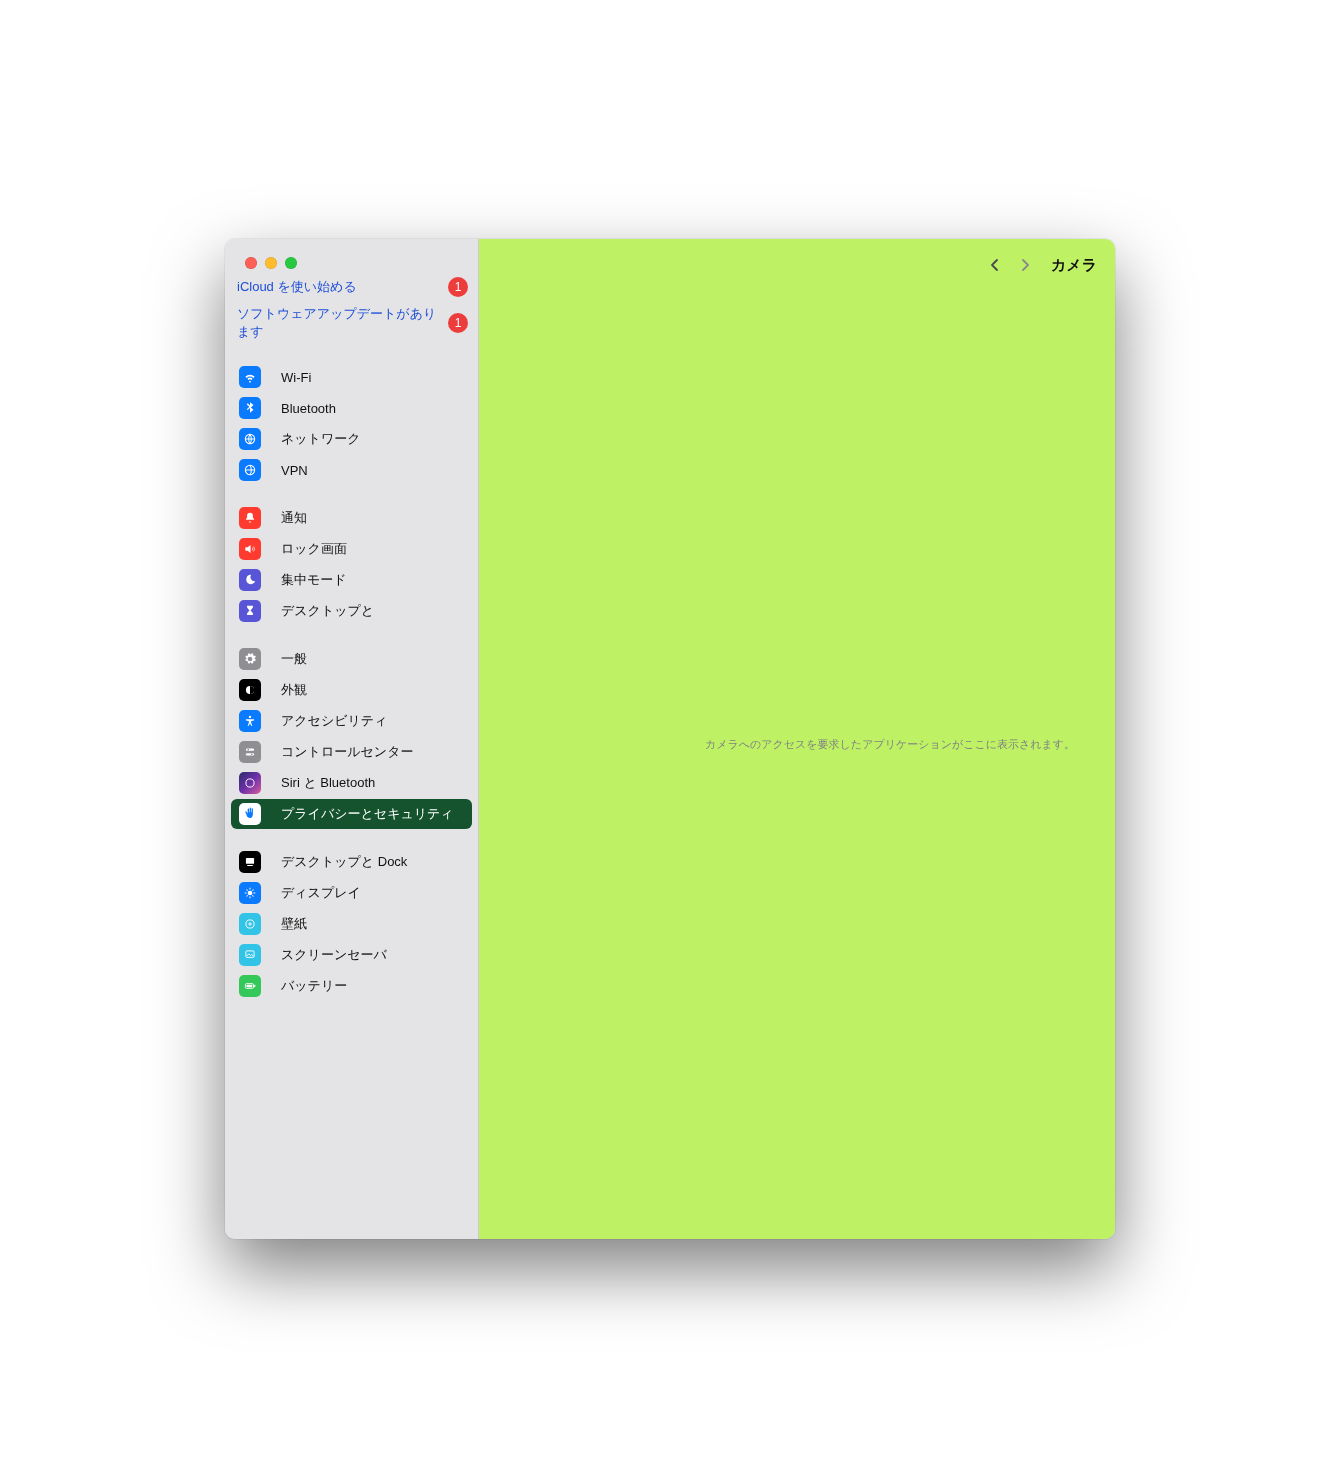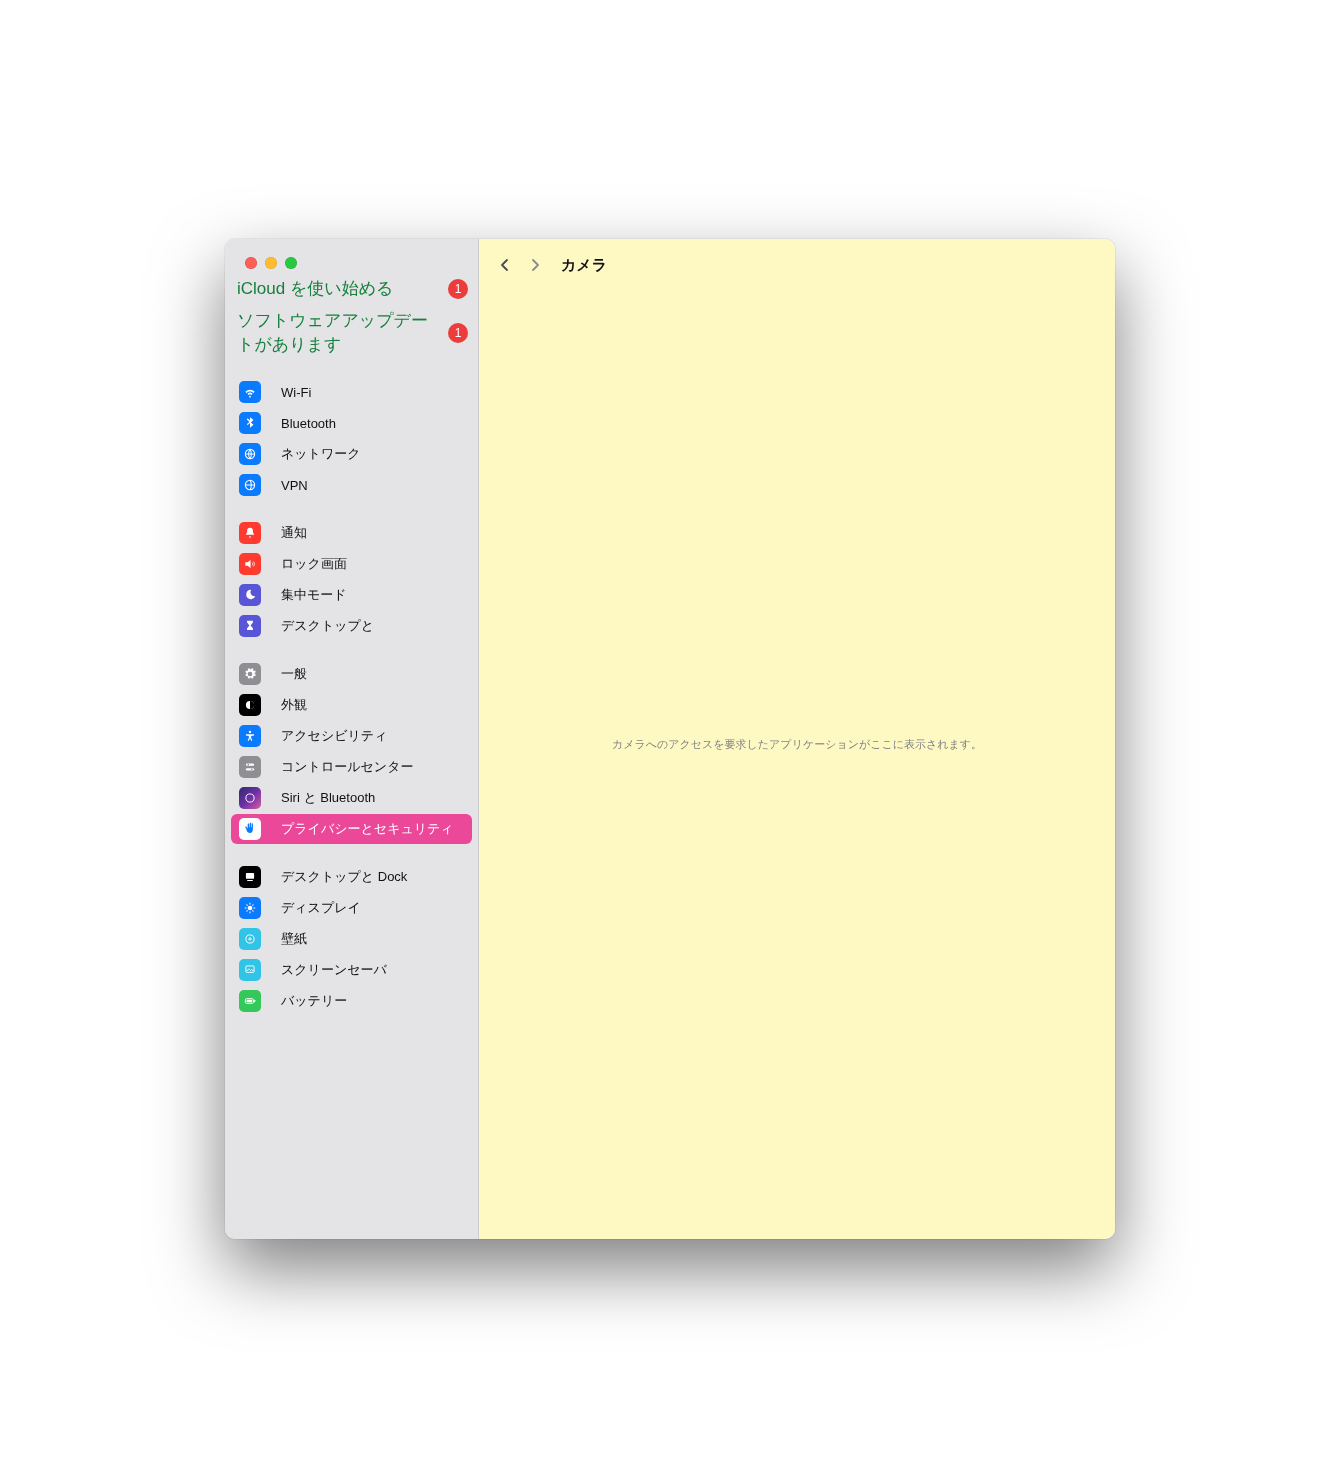--- a/index.html
+++ b/index.html
@@ -71,22 +71,22 @@
 
 .notice-item {
   display: flex;
   align-items: center;
   justify-content: space-between;
   padding: 4px 4px 4px 6px;
   border-radius: 6px;
   cursor: default;
 }
 .notice-text {
-  font-size: 17px;
-  color: #15803d;
+  font-size: 13px;
+  color: #1d4ed8;
   line-height: 1.4;
   padding-right: 6px;
 }
 .badge {
   min-width: 20px; height: 20px;
   border-radius: 10px;
   background: #ec3d3c;
   color: #fff;
   font-size: 12px;
   font-weight: 500;
@@ -102,21 +102,21 @@
   border-radius: 6px;
   margin: 1px 0;
   cursor: default;
 }
 .nav-item > .label {
   font-size: 13px;
   color: #111;
   white-space: nowrap;
 }
 .nav-item.selected {
-  background: #ec4899;
+  background: #14532d;
 }
 .nav-item.selected > .label { color: #fff; }
 
 .nav-icon {
   width: 22px; height: 22px;
   border-radius: 5px;
   display: flex; align-items: center; justify-content: center;
   flex-shrink: 0;
 }
 .nav-icon svg { width: 14px; height: 14px; display: block; }
@@ -141,23 +141,24 @@
 .ic-ssaver     { background:#31c4e6; }
 .ic-battery    { background:#34c759; }
 .ic-lock       { background:#000; }
 .ic-touchid    { background:#fff; box-shadow: inset 0 0 0 1px rgba(0,0,0,0.12); }
 
 .ic-privacy.sel { background:#fff; }
 .ic-privacy.sel svg { fill:#0a7aff; }
 
 .main {
   flex: 1;
-  background: #fef9c3;
+  background: #bef264;
   display: flex;
   flex-direction: column;
+  align-items: flex-end;
 }
 .main-header {
   height: 52px;
   display: flex;
   align-items: center;
   gap: 14px;
   padding: 0 18px;
 }
 .chev {
   width: 16px; height: 16px;

